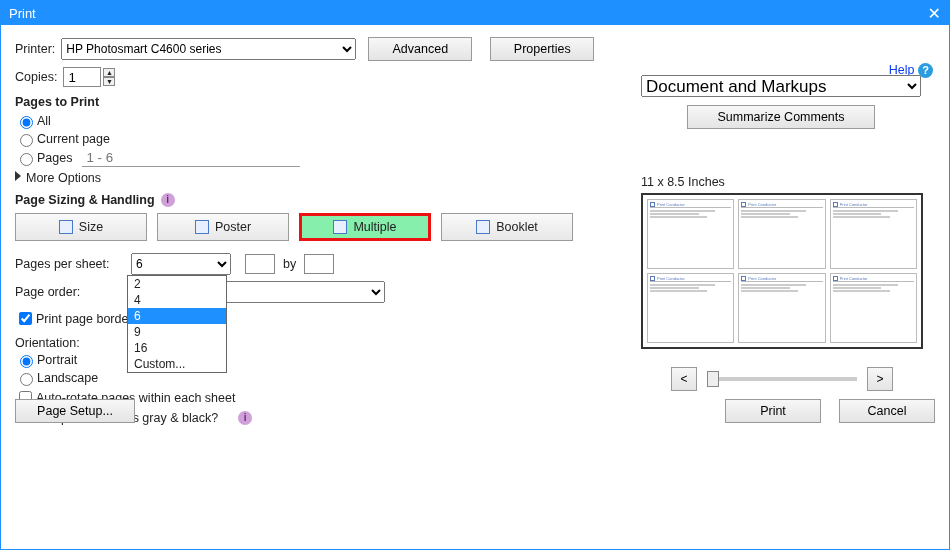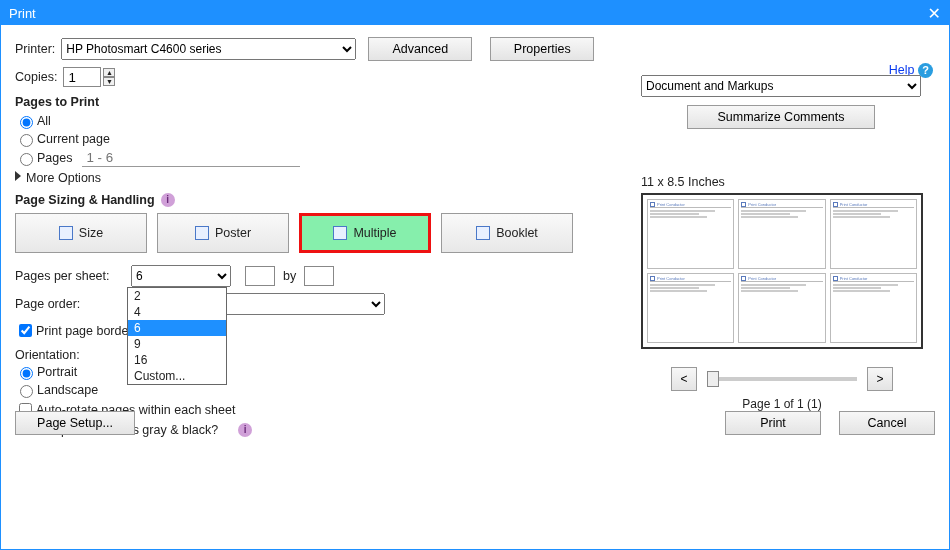--- a/index.html
+++ b/index.html
@@ -15,34 +15,34 @@
   .spinner { display:flex; flex-direction:column; margin-left:2px;}
   .spinner div { width:12px; height:9px; border:1px solid #888; background:#f0f0f0; font-size:7px; line-height:7px; text-align:center; cursor:pointer;}
   .section-title { font-weight:bold; margin:8px 0 4px 0; }
   .radio-row, .check-row { display:flex; align-items:center; margin:2px 0; }
   input[type=radio],input[type=checkbox]{ margin-right:4px;}
   .pages-range { width:218px; height:18px; border:1px solid #999; border-top:none; border-left:none; border-right:none; padding-left:4px; color:#7f1d1d; background:transparent;}
   .more-opt { display:flex; align-items:flex-start; margin-top:4px; cursor:pointer;}
   .tri { display:inline-block; width:0; height:0; border-top:5px solid transparent; border-bottom:5px solid transparent; border-left:6px solid #333; margin-right:5px;}
   .info-icon { display:inline-block; width:14px; height:14px; border-radius:50%; background:#d0a0d8; color:#6b2b7a; font-size:10px; line-height:14px; text-align:center; font-weight:bold; margin-left:6px; }
   .tab-row { display:flex; gap:10px; margin:6px 0 12px 0;}
-  .tab { border:1px solid #9a9a9a; background:linear-gradient(#f9f9f9,#e8e8e8); width:132px; height:40px; display:flex; align-items:center; justify-content:center; gap:6px; font-size:12.5px; cursor:pointer;}
+  .tab { border:1px solid #9a9a9a; background:linear-gradient(#f9f9f9,#e8e8e8); width:132px; height:28px; display:flex; align-items:center; justify-content:center; gap:6px; font-size:12.5px; cursor:pointer;}
   .tab.sel { border:3px solid #e11; background:#86efac;}
   .tab-icon { width:14px; height:14px; border:1px solid #4a78c8; display:inline-block; background:#e8f0ff;}
   .small-select { width:100px; height:22px; font-size:12px;}
   .small-box { width:30px; height:20px; border:1px solid #888;}
   .pageorder-select{ width:254px; height:22px;}
   .dropdown { position:absolute; background:#fff; border:1px solid #666; width:100px; z-index:10; font-size:12px;}
   .dropdown div { padding:1px 6px; cursor:pointer;}
   .dropdown .hi { background:#1e90ff; color:#fff;}
   .right-col { position:absolute; left:640px; top:50px; }
   .help { position:absolute; right:16px; top:38px; font-size:12.5px;}
   .help a{ color:#0a3bee; text-decoration:underline; }
   .help-icon{ display:inline-block; width:15px; height:15px; border-radius:50%; background:#2a9de0; color:#fff; font-size:11px; line-height:15px; text-align:center; font-weight:bold;}
-  .cf-select { width:280px; height:22px; font-size:12px;}
+  .cf-select { width:280px; height:22px; font-size:17px;}
   .preview-label{ font-size:12.5px; margin-bottom:4px;}
   .preview-box{ width:282px; height:156px; border:2px solid #333; padding:4px; display:grid; grid-template-columns:repeat(3,1fr); grid-template-rows:repeat(2,1fr); gap:4px;}
   .pg { border:1px solid #bbb; background:#fff; padding:2px; font-size:4px; color:#5a7abc;}
   .pg-hdr{ height:6px; border-bottom:1px solid #bbb; margin-bottom:2px; display:flex; align-items:center; gap:2px;}
   .pg-hdr-sq{ width:5px;height:5px;border:1px solid #5a7abc;}
   .pg-line{ height:2px; background:#ccc; margin:1px 0; width:80%;}
   .nav-row{ display:flex; align-items:center; justify-content:center; gap:10px; margin-top:18px; width:282px;}
   .nav-btn{ width:26px; height:24px; border:1px solid #999; background:linear-gradient(#f7f7f7,#e4e4e4); font-size:12px; cursor:pointer;}
   .slider-rail{ width:150px; height:4px; background:#ccc; position:relative;}
   .slider-thumb{ position:absolute; left:0; top:-6px; width:12px; height:16px; background:#eee; border:1px solid #888;}

